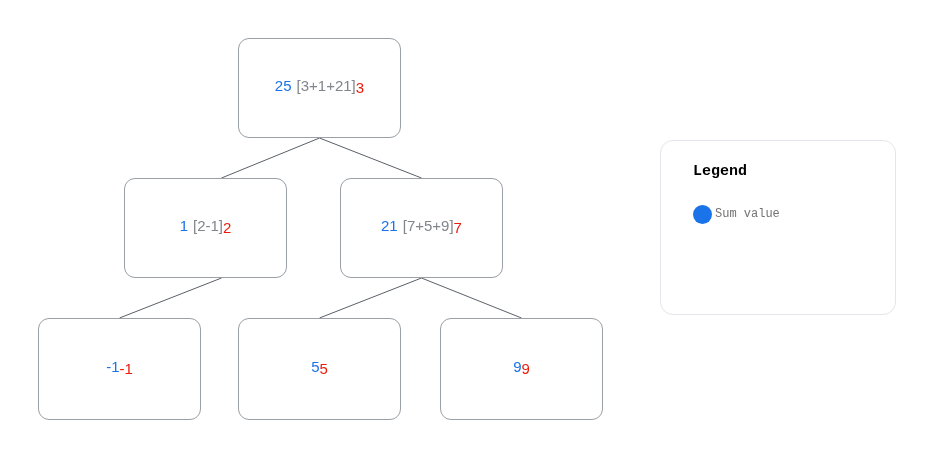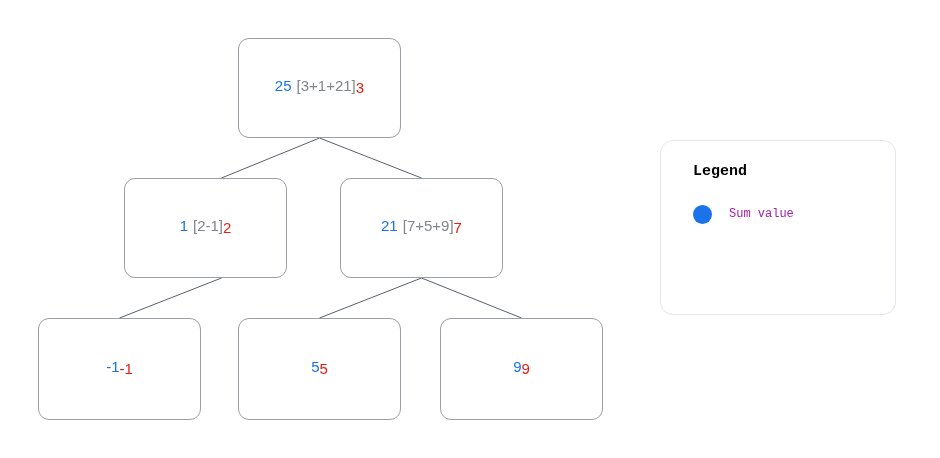--- a/index.html
+++ b/index.html
@@ -104,22 +104,22 @@
     height: 32px;
   }
   .legend-dot {
     width: 19px;
     height: 19px;
     border-radius: 50%;
     flex: 0 0 auto;
   }
   .legend-label {
     font-size: 12px;
-    color: #a21caf;
-    margin-left: 17px;
+    color: #737373;
+    margin-left: 3px;
     white-space: nowrap;
   }
 </style>
 </head>
 <body>
 
 <div id="canvas">
 
   <svg id="edge-layer" width="940" height="458" viewBox="0 0 940 458">
 

